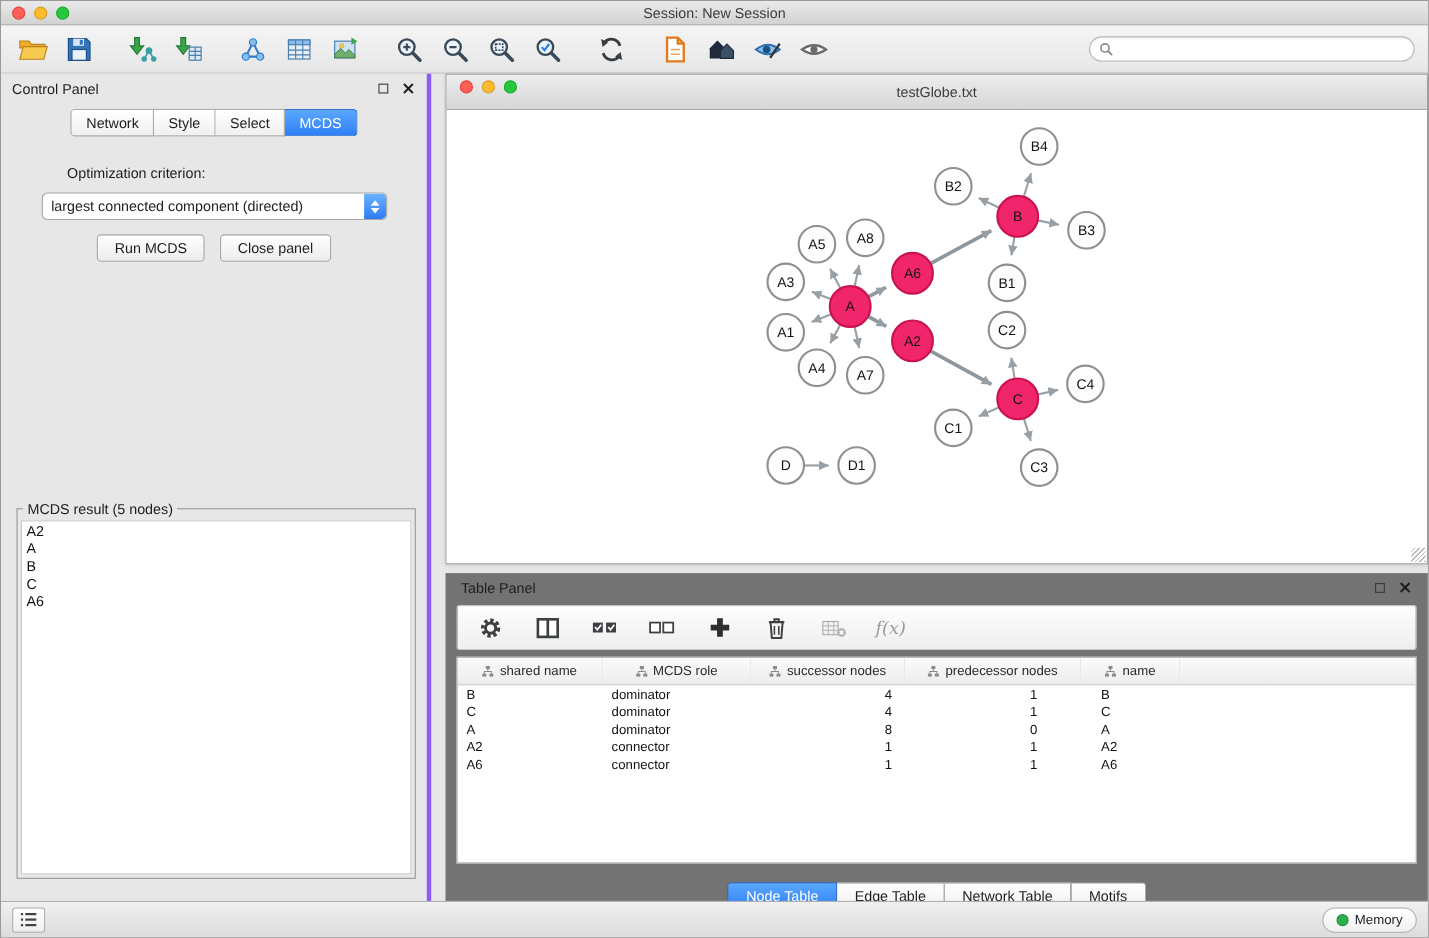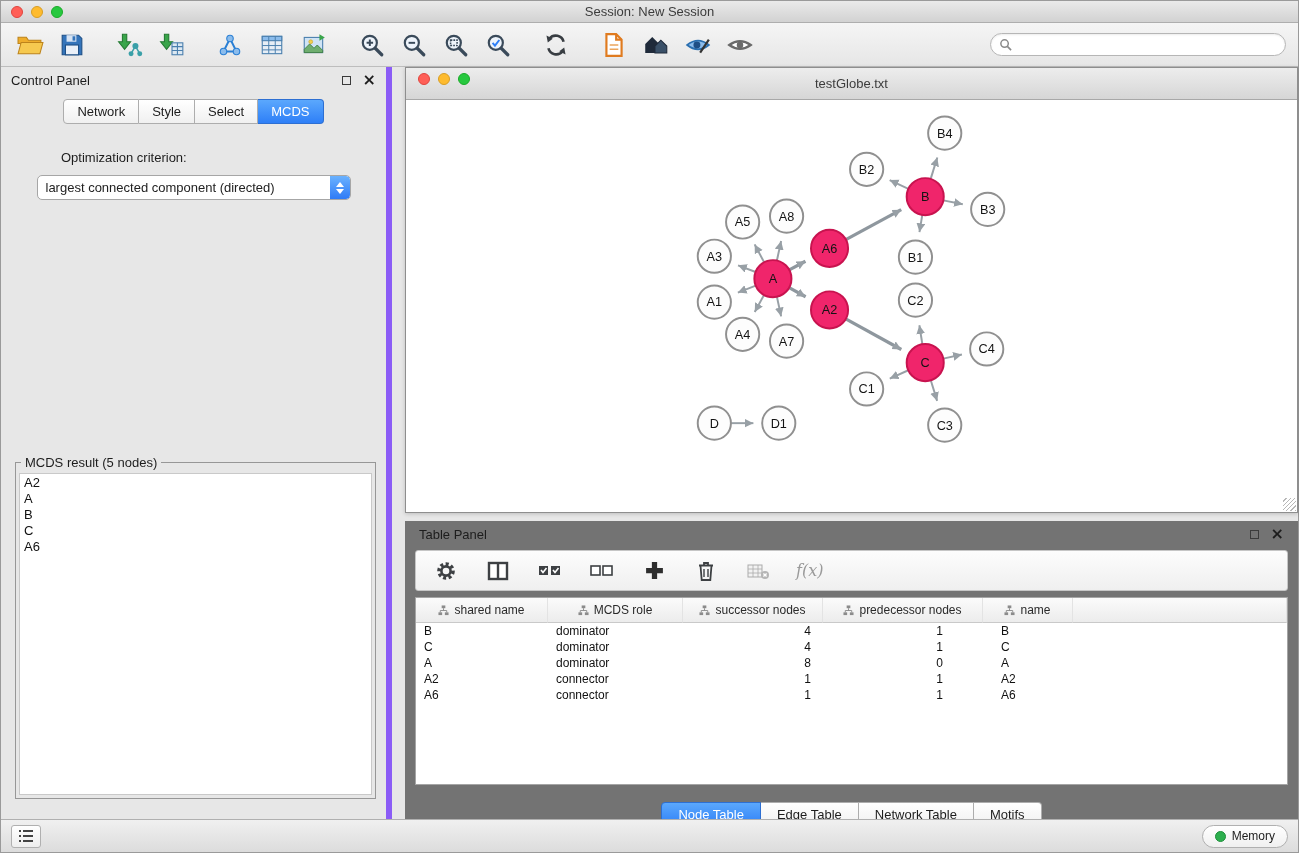--- a/index.html
+++ b/index.html
@@ -21,21 +21,21 @@
   .tgroup{display:flex;align-items:center;gap:8px;margin-right:24px;}
   .tbtn{width:34px;height:34px;display:flex;align-items:center;justify-content:center;border-radius:4px;}
   .tbtn svg{display:block;}
   .search{margin-left:auto;width:296px;height:23px;border:1px solid #b6b6b6;border-radius:12px;background:#fff;display:flex;align-items:center;padding:0 8px;gap:5px;box-shadow:inset 0 1px 2px rgba(0,0,0,.08);}
   .search input{border:none;outline:none;flex:1;font-size:12px;background:transparent;font-family:inherit;}
 
   
   .main{flex:1;display:flex;background:#e7e7e7;min-height:0;}
 
   
-  .cpanel{width:391px;flex:0 0 391px;background:#e7e7e7;border-right:6px solid #8b5cf6;position:relative;}
+  .cpanel{width:391px;flex:0 0 391px;background:#e7e7e7;border-right:4px solid #8b5cf6;position:relative;}
   .phead{height:26px;display:flex;align-items:center;padding:0 10px;}
   .ptitle{font-size:13px;color:#1d1d1d;}
   .picons{margin-left:auto;display:flex;gap:12px;align-items:center;}
   .float-box{width:9px;height:9px;border:1.5px solid #3a3a3a;background:transparent;}
   .close-x{font-weight:bold;font-size:16px;color:#1d1d1d;line-height:1;font-family:"DejaVu Sans",sans-serif;}
   .segs{display:flex;justify-content:center;margin-top:6px;}
   .seg{padding:4px 13px;background:linear-gradient(#ffffff,#f0f0f0);border:1px solid #adadad;border-left:none;font-size:13px;color:#1d1d1d;}
   .seg:first-child{border-left:1px solid #adadad;border-radius:4px 0 0 4px;}
   .seg:last-child{border-radius:0 4px 4px 0;}
   .seg.active{background:linear-gradient(#5ba8fd,#2e7ff7);color:#fff;border-color:#2d6fd2;}
@@ -267,20 +267,24 @@
       <div class="opt-label">Optimization criterion:</div>
 
       <div class="dropdown">
         <span class="dd-text">largest connected component (directed)</span>
         <span class="dd-stepper">
           <span class="arr-up"></span>
           <span class="arr-down"></span>
         </span>
       </div>
 
+      <div class="btnrow">
+        <button class="btn">Run MCDS</button>
+        <button class="btn">Close panel</button>
+      </div>
 
       <fieldset class="result">
         <legend>MCDS result (5 nodes)</legend>
         <div class="rlist">
           <div class="ritem">A2</div>
           <div class="ritem">A</div>
           <div class="ritem">B</div>
           <div class="ritem">C</div>
           <div class="ritem">A6</div>
         </div>

